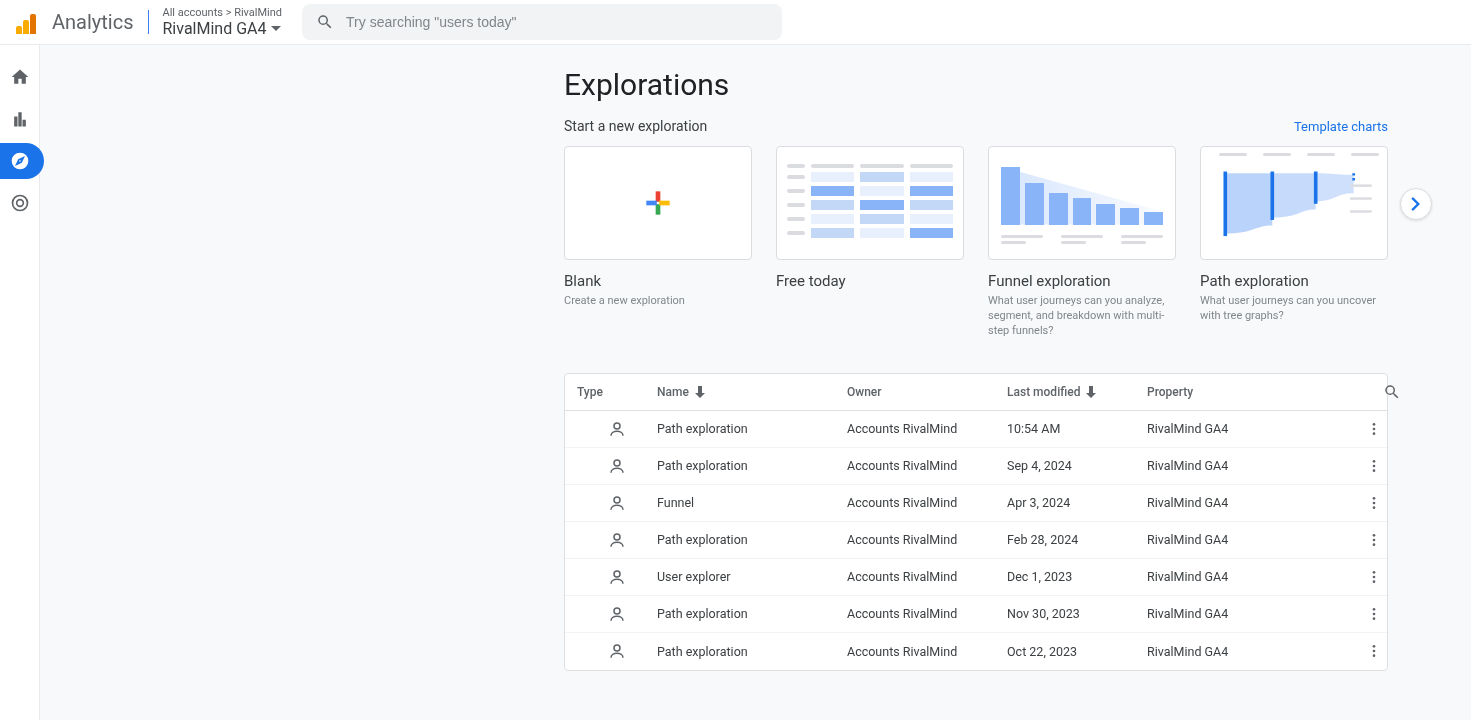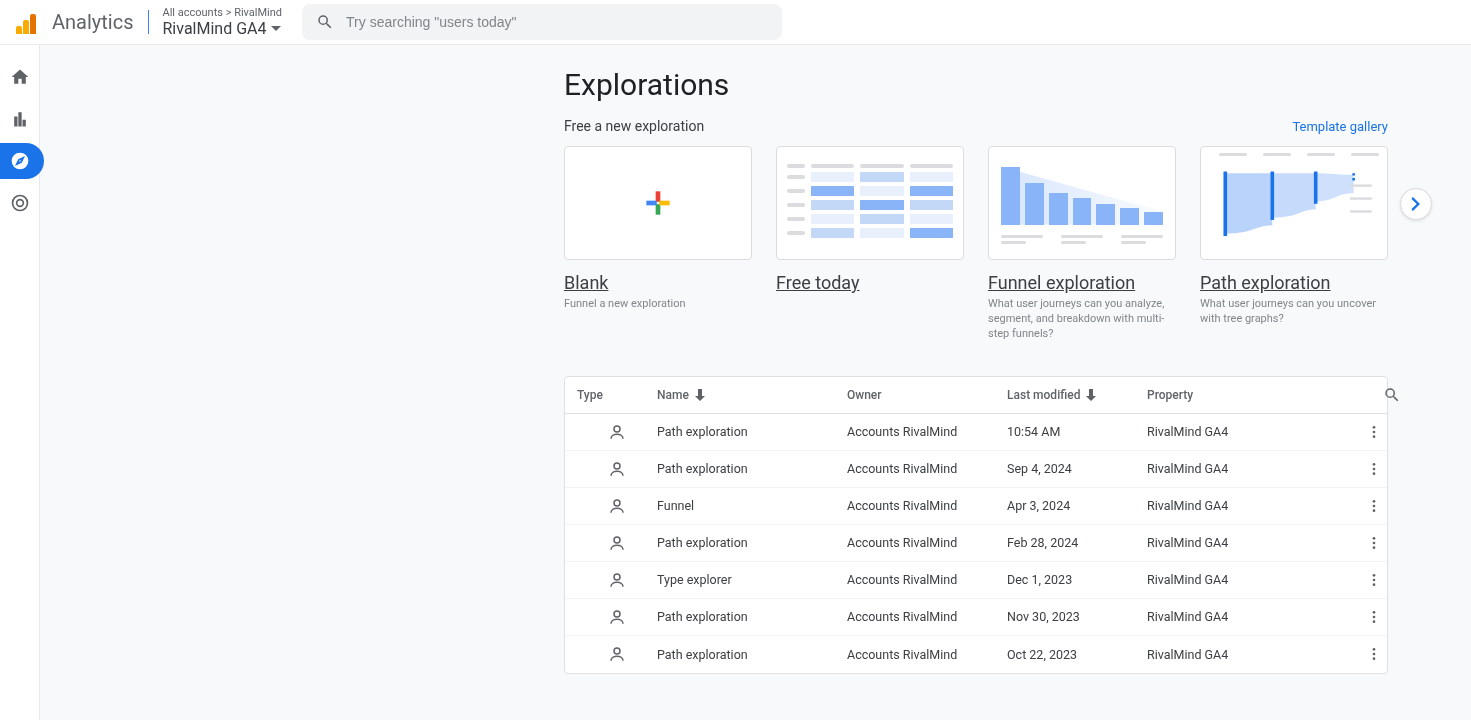--- a/index.html
+++ b/index.html
@@ -31,21 +31,21 @@
     .container { width: 824px; margin-left: 524px; }
 
     
     h1 { font-size: 30px; font-weight: 400; color: #202124; margin-bottom: 16px; }
     .hero-row { display: flex; justify-content: space-between; align-items: center; margin-bottom: 12px; }
     .hero-sub { font-size: 14px; color: #3c4043; }
     .tpl-link { font-size: 13px; color: #1a73e8; cursor: pointer; }
     .cards { display: flex; gap: 24px; width: 852px; position: relative; }
     .card { width: 188px; cursor: pointer; }
     .thumb { width: 188px; height: 114px; background: #fff; border: 1px solid #dadce0; border-radius: 4px; display: flex; align-items: center; justify-content: center; overflow: hidden; position: relative; }
-    .card-title { font-size: 18px; color: #3c4043; margin-top: 12px; text-decoration: underline; }
+    .card-title { font-size: 15px; color: #3c4043; margin-top: 12px; }
     .card-desc { font-size: 11px; color: #80868b; margin-top: 4px; line-height: 1.35; }
     .scroll-next { position: absolute; right: -16px; top: 42px; width: 32px; height: 32px; background: #fff; border: 1px solid #dadce0; border-radius: 50%; display: flex; align-items: center; justify-content: center; box-shadow: 0 1px 3px rgba(0,0,0,.12); cursor: pointer; }
 
     
     .ff { padding: 8px 10px; width: 100%; }
     .ff-row { display: flex; gap: 6px; margin-bottom: 4px; align-items: center; }
     .ff-lab { width: 18px; height: 4px; background: #dadce0; border-radius: 2px; }
     .ff-cell { flex: 1; height: 10px; background: #c3d7f7; }
     .ff-cell.l { background: #e8f0fe; }
     .ff-cell.h { background: #8ab4f8; }
@@ -130,37 +130,37 @@
           <circle cx="12" cy="12" r="4"></circle>
         </svg>
     </div>
   </div>
 
   <div class="content">
     <div class="container">
       <h1>Explorations</h1>
 
       <div class="hero-row">
-        <span class="hero-sub">Free a new exploration</span>
-        <span class="tpl-link">Template gallery</span>
+        <span class="hero-sub">Start a new exploration</span>
+        <span class="tpl-link">Template charts</span>
       </div>
 
       <div class="cards">
 
         <div class="card">
           <div class="thumb">
             <svg width="28" height="28" viewBox="0 0 24 24">
               <rect x="10" y="2" width="4" height="9" fill="#EA4335"></rect>
               <rect x="10" y="13" width="4" height="9" fill="#34A853"></rect>
               <rect x="2" y="10" width="9" height="4" fill="#4285F4"></rect>
               <rect x="13" y="10" width="9" height="4" fill="#FBBC04"></rect>
             </svg>
           </div>
           <div class="card-title">Blank</div>
-          <div class="card-desc">Funnel a new exploration</div>
+          <div class="card-desc">Create a new exploration</div>
         </div>
 
         <div class="card">
           <div class="thumb">
             <div class="ff">
               <div class="ff-row">
                   <span class="ff-lab"></span>
                   <span class="ff-head"></span>
                   <span class="ff-head"></span>
                   <span class="ff-head"></span>
@@ -367,21 +367,21 @@
                 </svg>
               </span>
             </div>
             <div class="trow">
               <span class="type-cell">
                 <svg width="18" height="18" viewBox="0 0 24 24" fill="none" stroke="#5f6368" stroke-width="2">
                   <circle cx="12" cy="8" r="4"></circle>
                   <path d="M4 21c0-4 4-6 8-6s8 2 8 6"></path>
                 </svg>
               </span>
-              <span>Type explorer</span>
+              <span>User explorer</span>
               <span>Accounts RivalMind</span>
               <span>Dec 1, 2023</span>
               <span>RivalMind GA4</span>
               <span class="act-cell more-btn">
                 <svg width="16" height="16" viewBox="0 0 24 24" fill="#5f6368">
                   <circle cx="12" cy="5" r="2"></circle>
                   <circle cx="12" cy="12" r="2"></circle>
                   <circle cx="12" cy="19" r="2"></circle>
                 </svg>
               </span>

